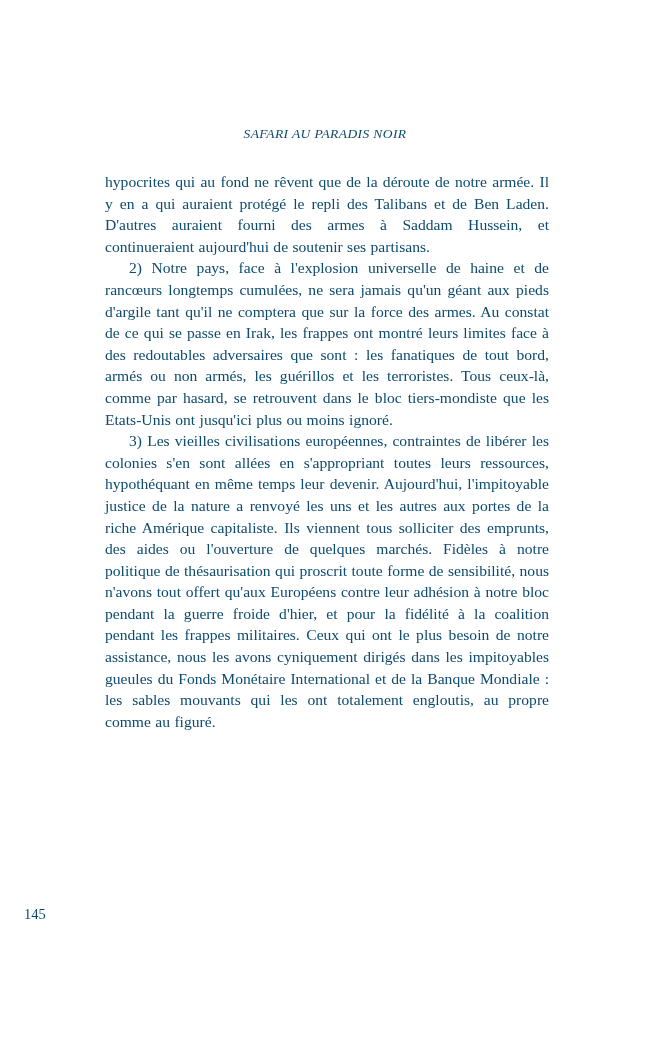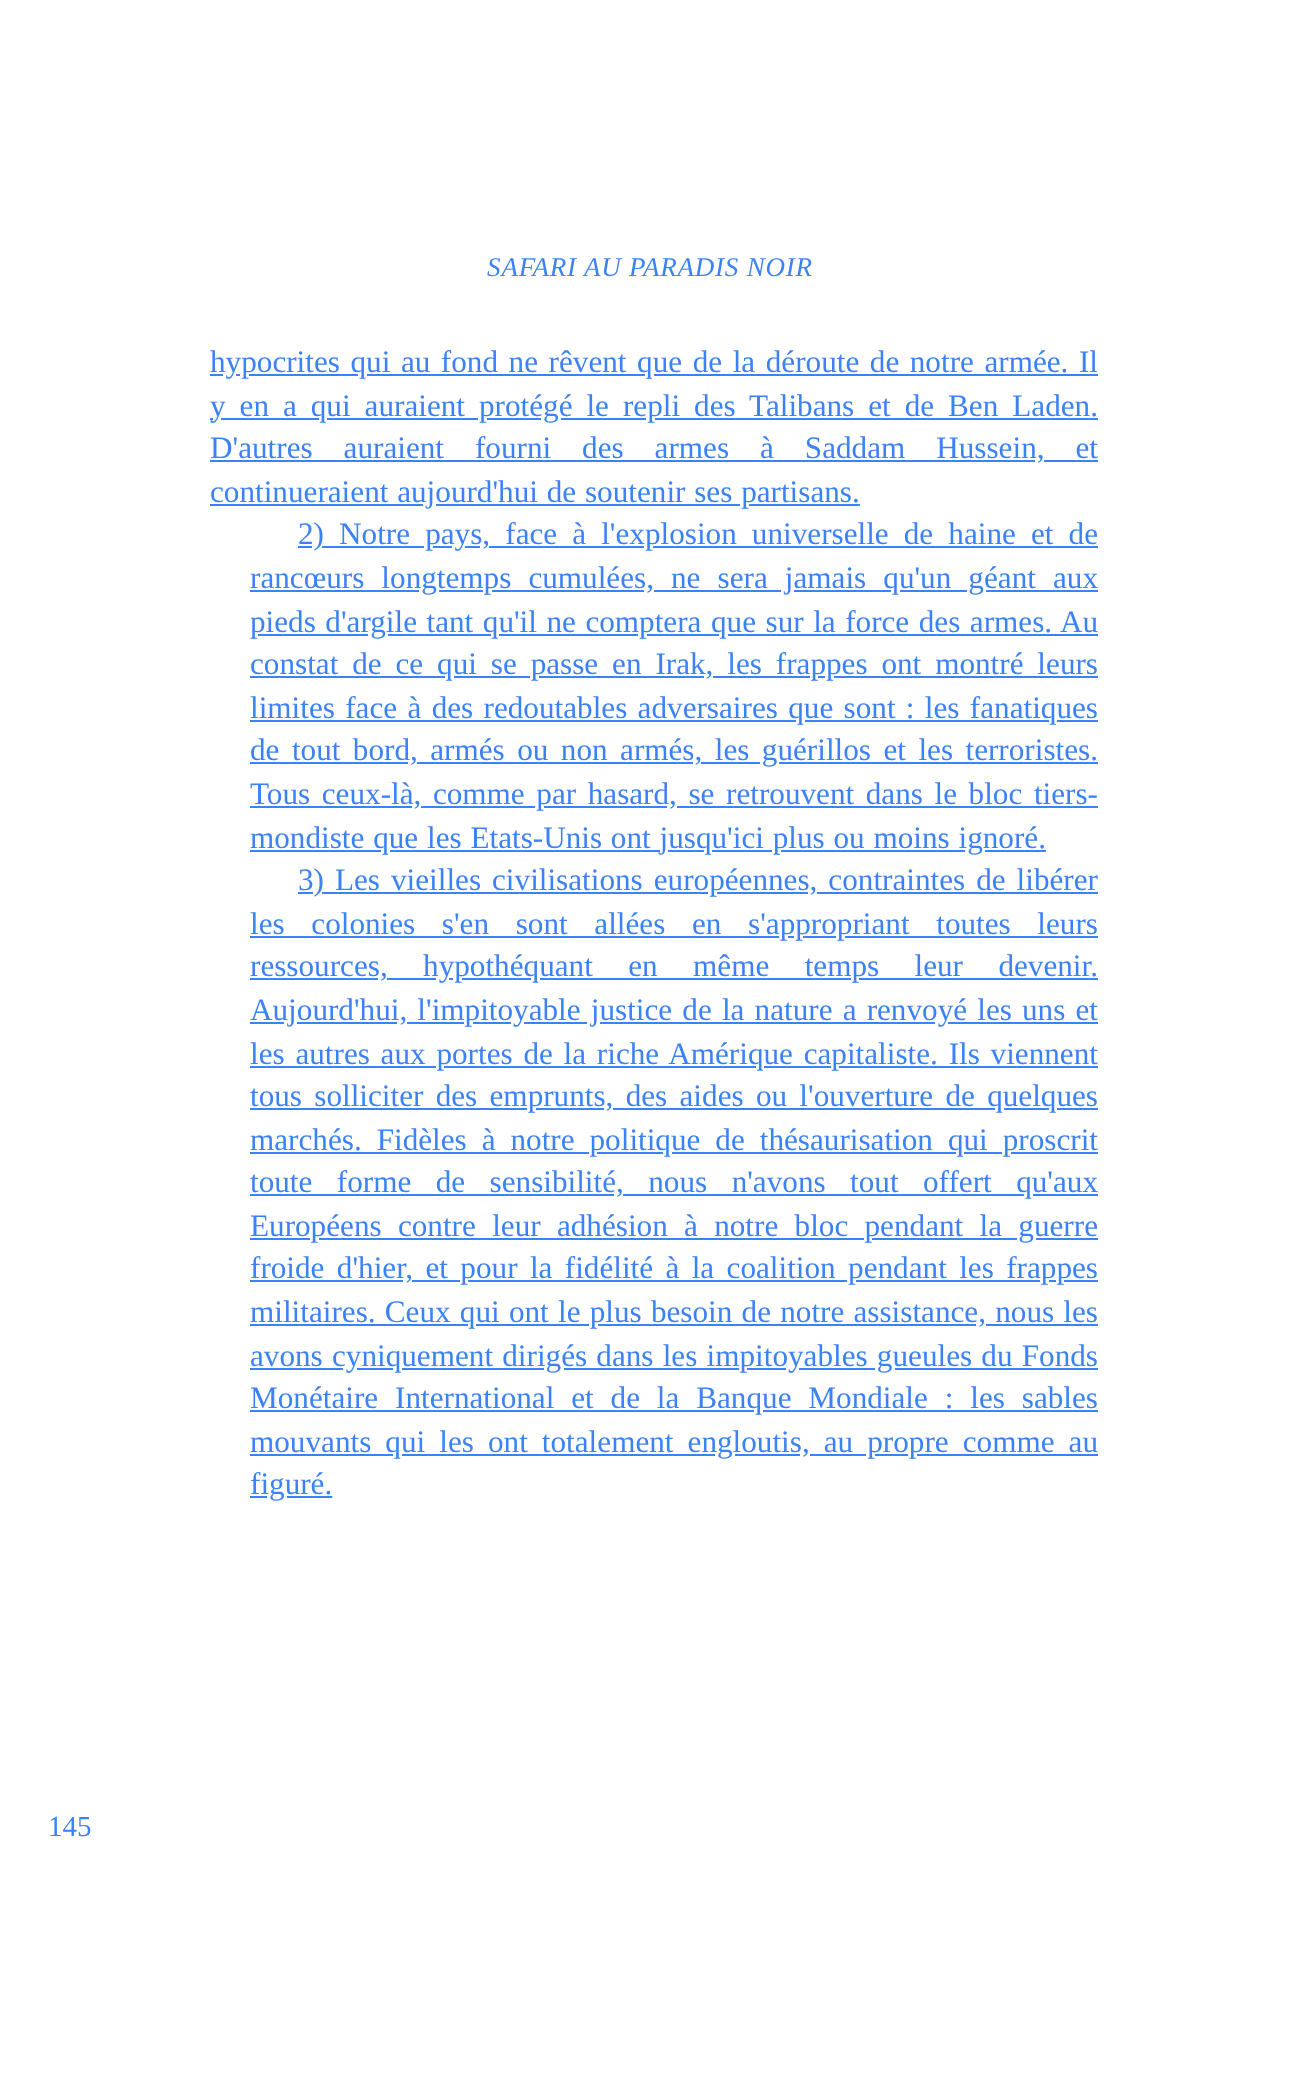--- a/index.html
+++ b/index.html
@@ -5,21 +5,21 @@
   html, body {
     margin: 0;
     padding: 0;
     background: #ffffff;
   }
   .page {
     position: relative;
     width: 650px;
     height: 1037px;
     background: #ffffff;
-    color: #3b82f6;
+    color: #0c4a6e;
     font-family: "Liberation Serif", "DejaVu Serif", serif;
     overflow: hidden;
   }
   .running-header {
     position: absolute;
     top: 126px;
     left: 0;
     width: 100%;
     text-align: center;
     font-style: italic;
@@ -28,29 +28,27 @@
   }
   .body-text {
     position: absolute;
     top: 171px;
     left: 105px;
     width: 444px;
     font-size: 15.6px;
     line-height: 21.6px;
     text-align: justify;
     text-justify: inter-word;
-    text-decoration: underline;
   }
   .body-text p {
     margin: 0;
     word-spacing: 0.5px;
   }
   .body-text p.indent {
     text-indent: 24px;
-    margin-left: 20px;
   }
   .page-number {
     position: absolute;
     top: 906px;
     left: 0;
     width: 100%;
     font-size: 14.5px;
     margin-left: 24px;
   }
 </style>

